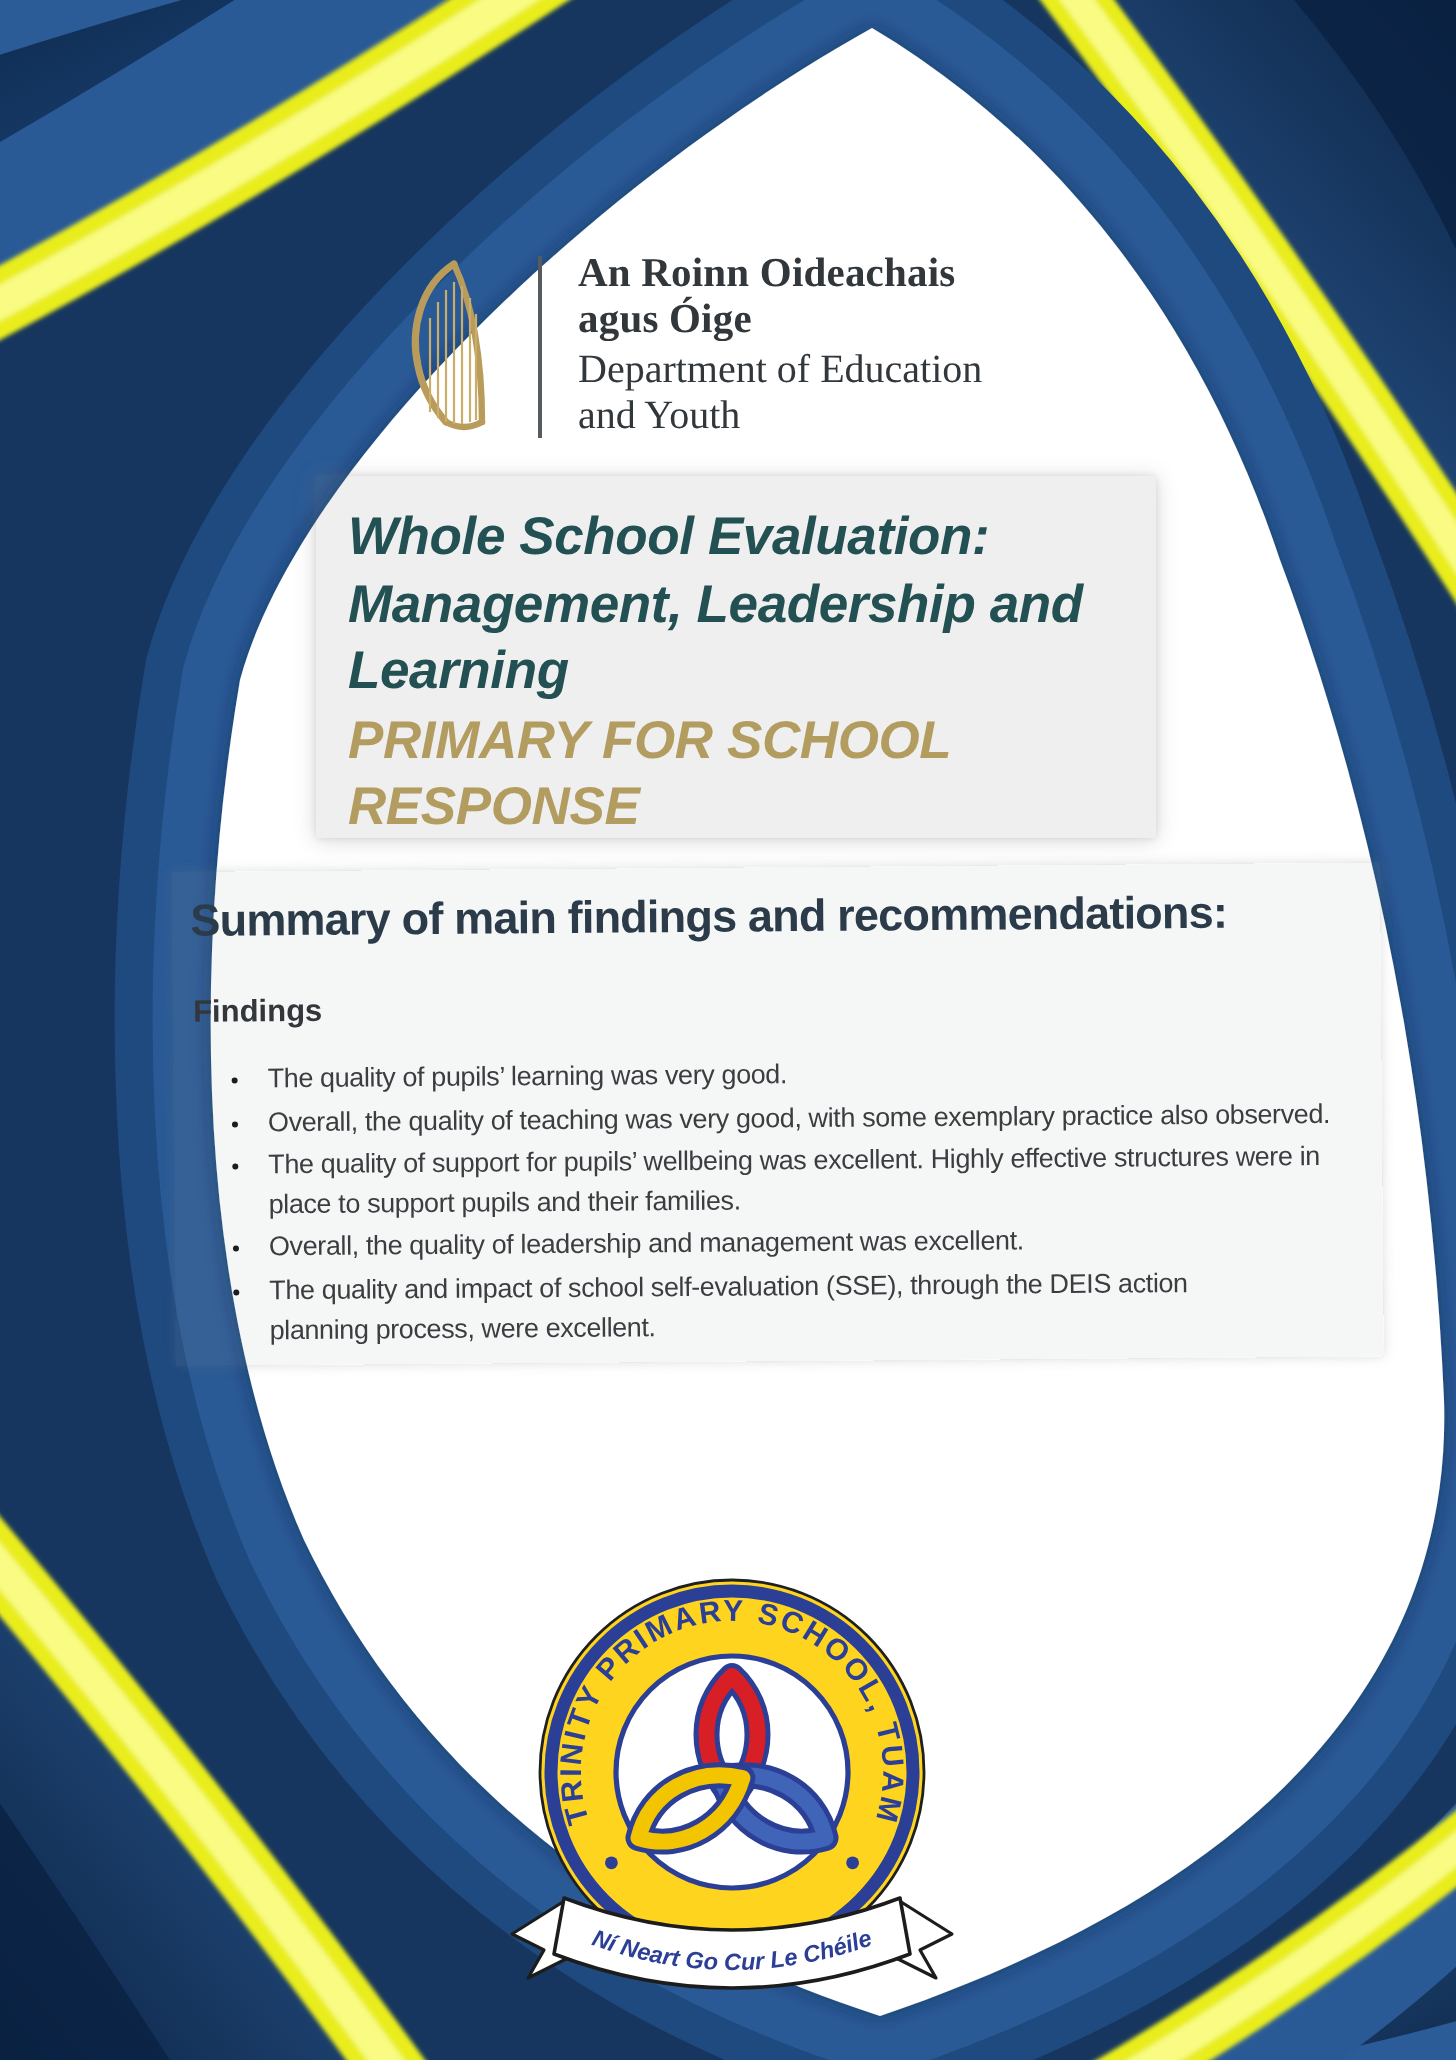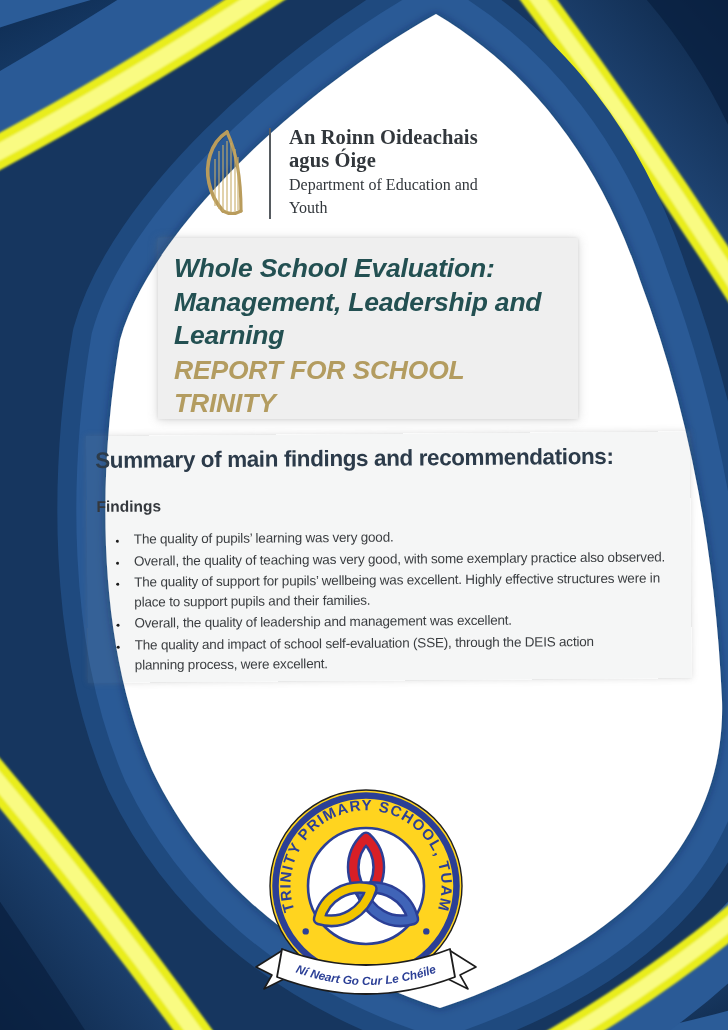--- a/index.html
+++ b/index.html
@@ -18,21 +18,21 @@
   .leaf-ring-outer{fill:none;stroke:var(--band-blue-dark,#1f4a7f);}
   .leaf-ring-inner{fill:none;stroke:var(--band-blue,#2a5a96);}
   .leaf-fill{fill:#ffffff;}
 
   
   .dept{position:absolute;left:200px;top:102px;display:flex;align-items:center;margin-top:24px;}
   .harp{width:52px;height:92px;flex:0 0 auto;}
   .dept-divider{width:2px;height:91px;background:#565b60;margin:1px 0 0 17px;}
   .dept-text{margin-left:18px;font-family:"Liberation Serif",serif;color:var(--dept-text,#32373c);}
   .dept-ga{font-weight:bold;font-size:20.5px;line-height:23px;width:205px;letter-spacing:0.1px;}
-  .dept-en{font-size:16px;line-height:22.5px;width:228px;margin-top:2px;}
+  .dept-en{font-size:20px;line-height:22.5px;width:228px;margin-top:2px;}
 
   
   .title-slab{
     position:absolute;left:158px;top:238px;width:420px;height:181px;
     background:rgba(128,128,128,0.13);
     box-shadow:0 1px 10px rgba(110,110,110,0.28), 0 0 3px rgba(120,120,120,0.18);
   }
   .titles{position:absolute;left:174px;top:252px;font-style:italic;}
   .titles h1{
     margin:0;width:412px;font-size:26.5px;line-height:33.5px;font-weight:bold;
@@ -175,21 +175,21 @@
     <div class="dept-divider"></div>
     <div class="dept-text">
       <div class="dept-ga">An Roinn Oideachais agus Óige</div>
       <div class="dept-en">Department of Education and Youth</div>
     </div>
   </div>
 
   <div class="title-slab"></div>
   <div class="titles">
     <h1>Whole School Evaluation: Management, Leadership and Learning</h1>
-    <h2>REPORT FOR SCHOOL TRINITY</h2>
+    <h2>PRIMARY FOR SCHOOL RESPONSE</h2>
   </div>
 
   <section class="summary">
     <h3>Summary of main findings and recommendations:</h3>
     <h4>Findings</h4>
     <ul>
       <li>The quality of pupils’ learning was very good.</li>
       <li>Overall, the quality of teaching was very good, with some exemplary practice also observed.</li>
       <li>The quality of support for pupils’ wellbeing was excellent. Highly effective structures were in place to support pupils and their families.</li>
       <li>Overall, the quality of leadership and management was excellent.</li>

